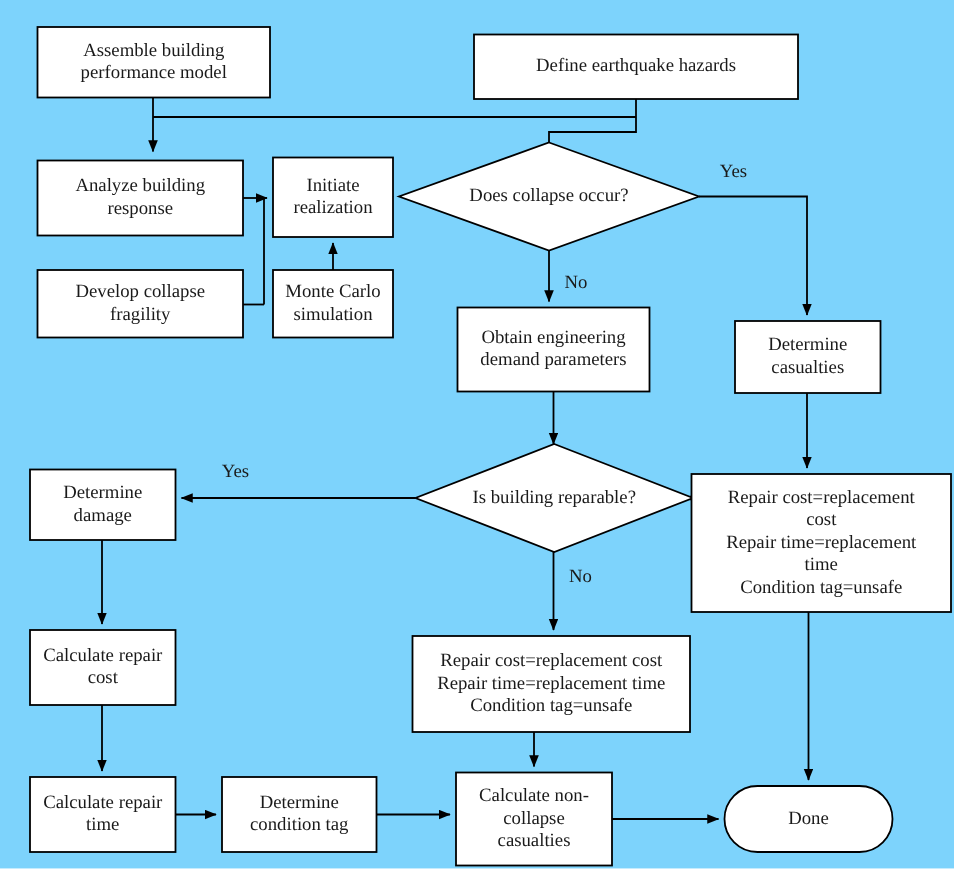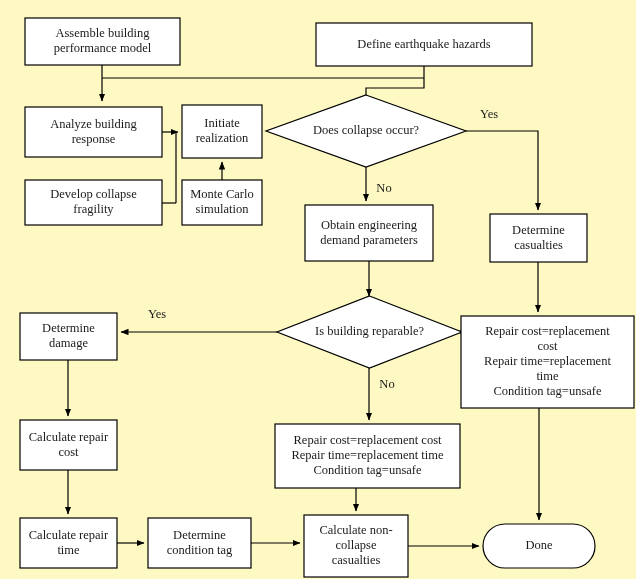--- a/index.html
+++ b/index.html
@@ -10,21 +10,21 @@
   body {
     width: 636px;
     height: 579px;
     overflow: hidden;
     font-family: "Liberation Serif", serif;
   }
   #chart-root {
     position: relative;
     width: 636px;
     height: 579px;
-    background: #fef9c3;
+    background: #7dd3fc;
   }
   svg#flow {
     display: block;
     width: 636px;
     height: 579px;
   }
   .node-shape {
     fill: #ffffff;
     stroke: #000000;
     stroke-width: 1.2;

